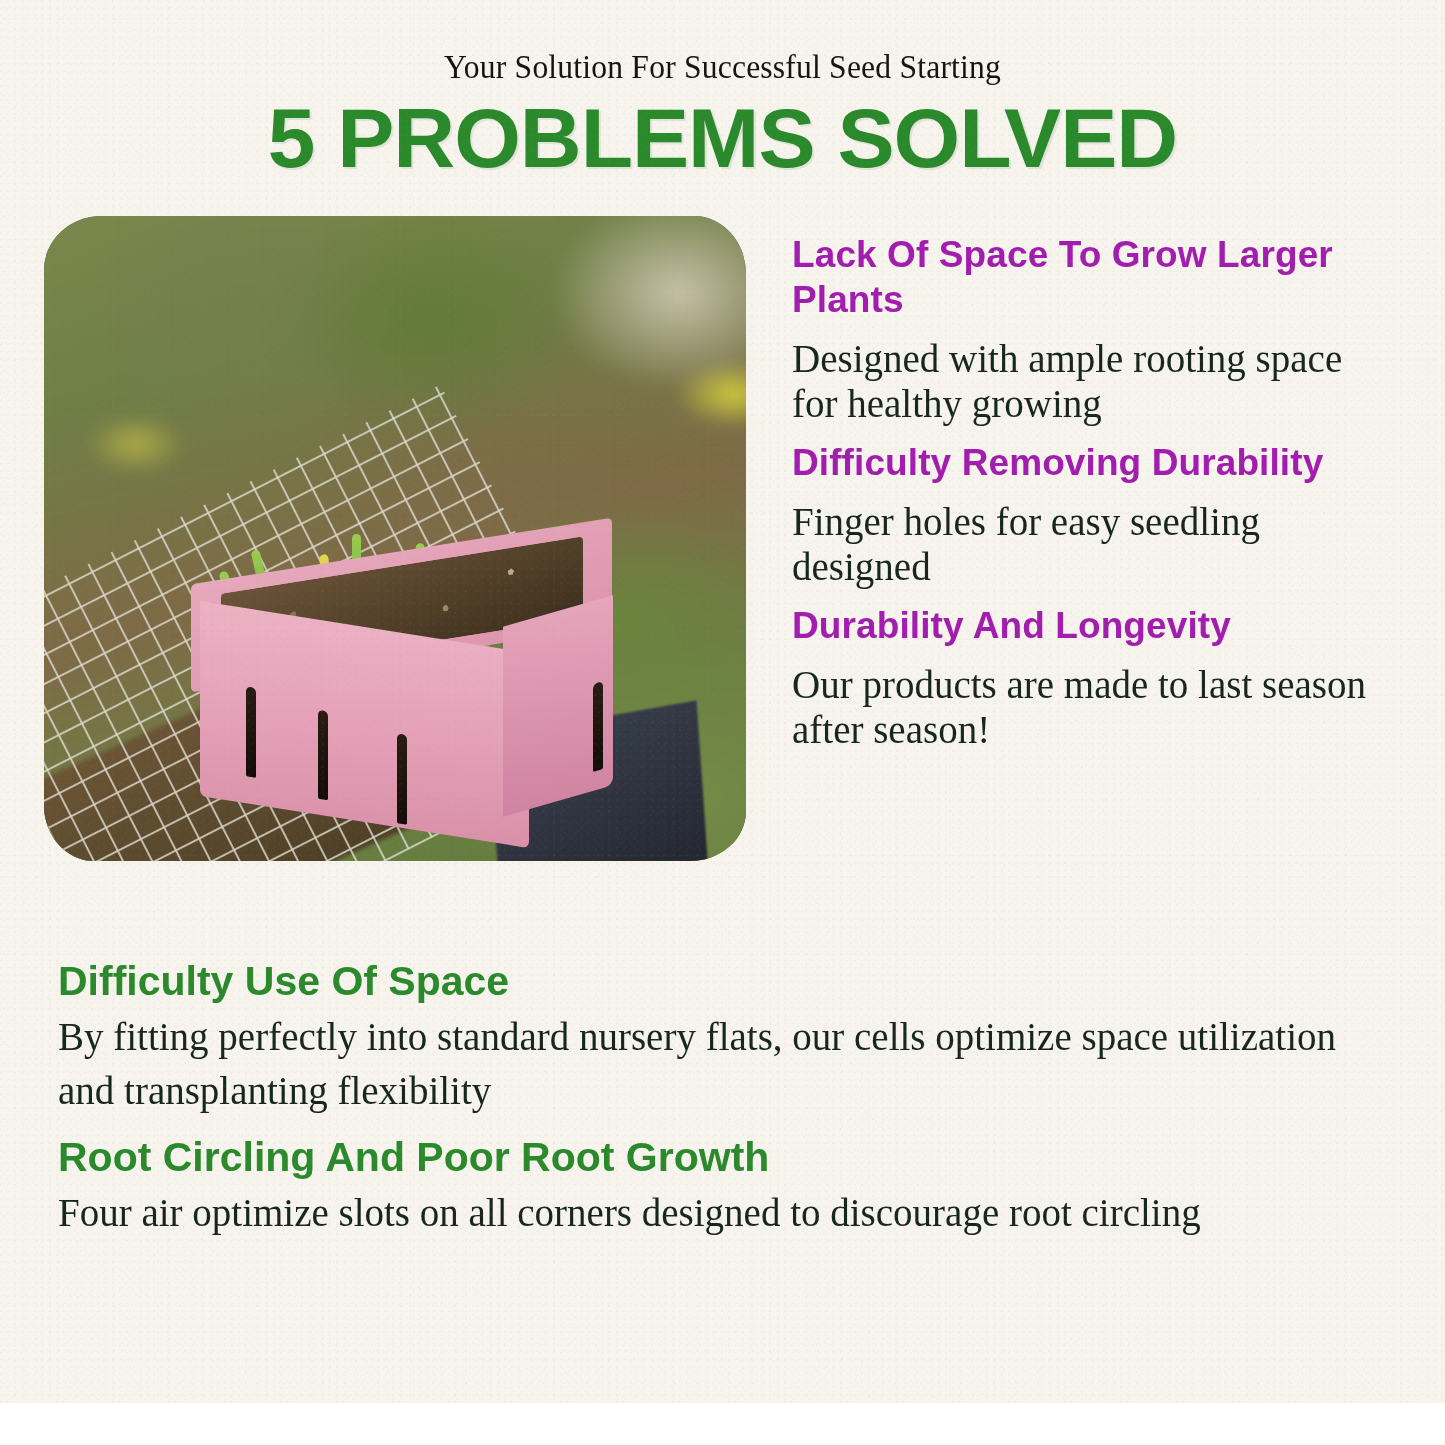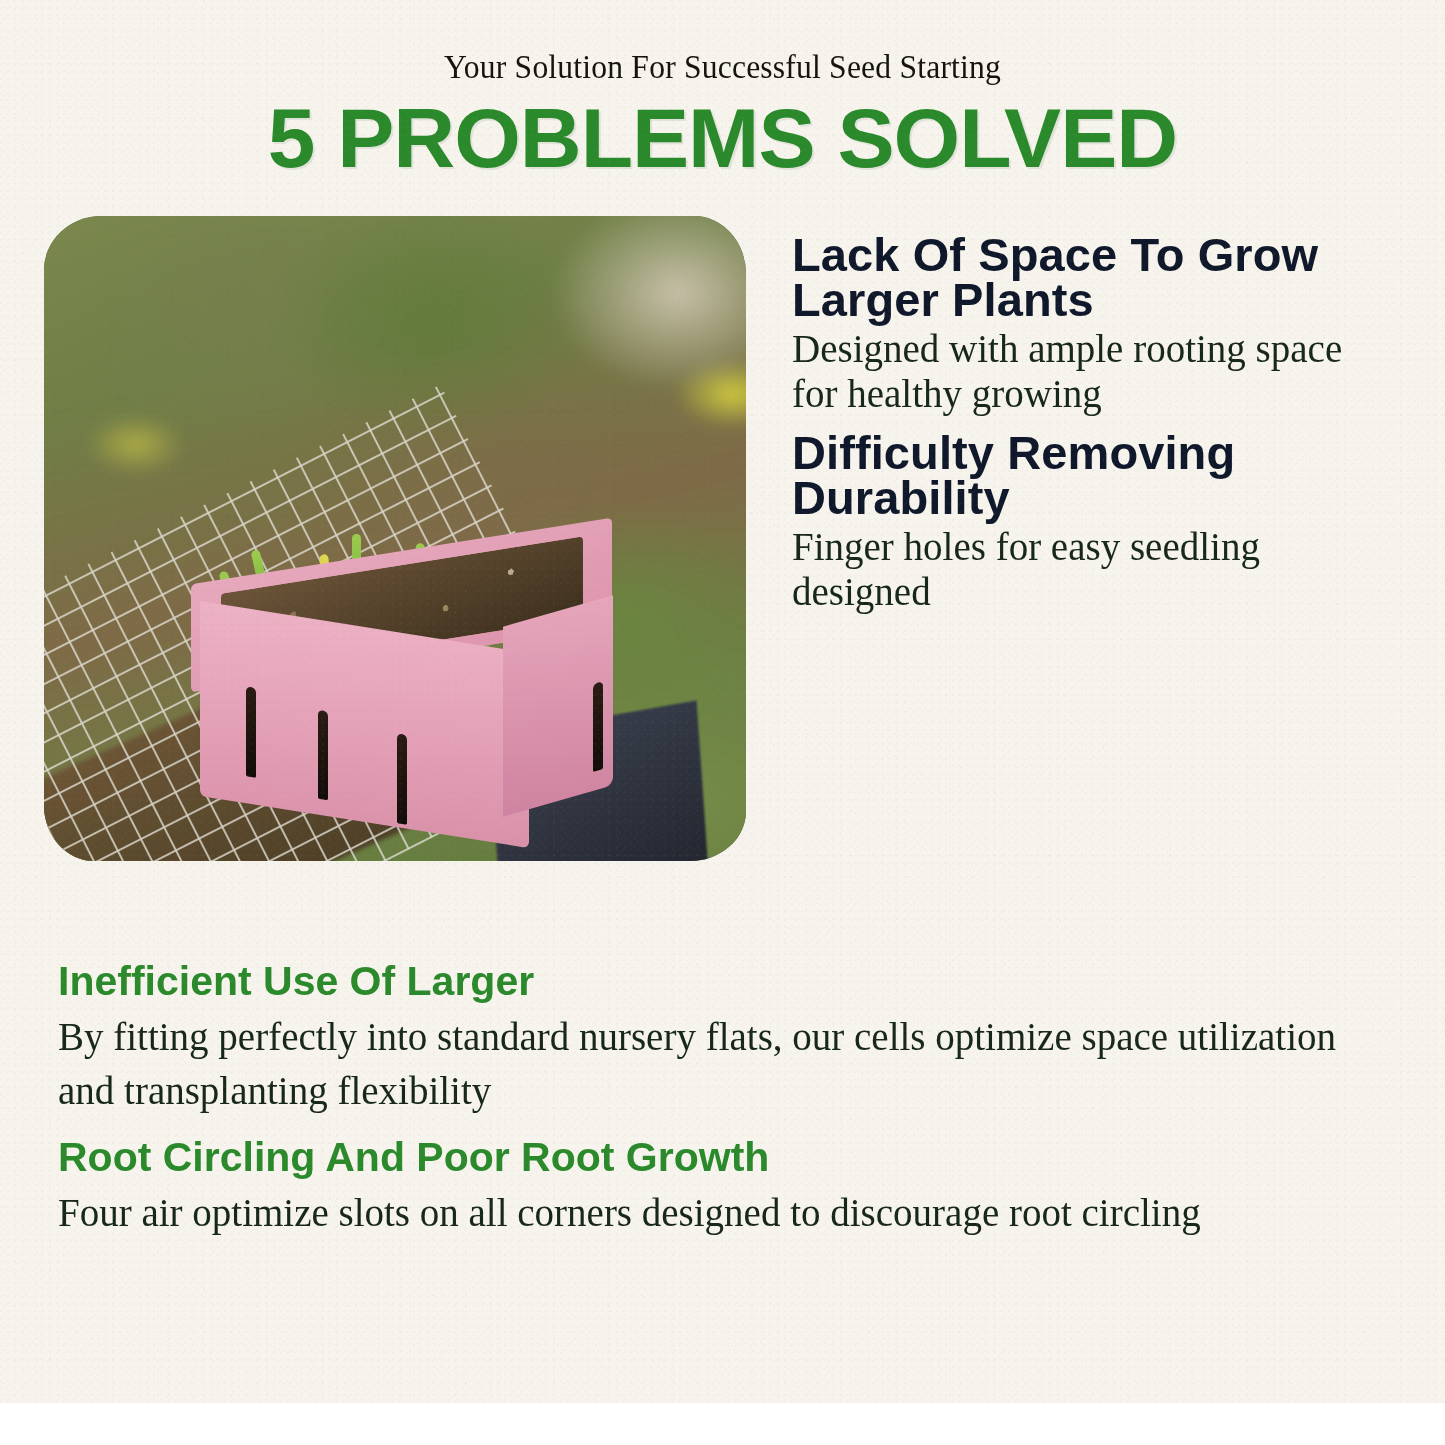--- a/index.html
+++ b/index.html
@@ -193,31 +193,31 @@
 
   
   .col-right{
     position:absolute;
     left:792px; top:232px;
     width:600px;
   }
   .r-head{
     font-family:"Liberation Sans", sans-serif;
     font-weight:700;
-    font-size:47px;
+    font-size:37px;
     line-height:45px;
-    color:#0f172a;
+    color:#a21caf;
     letter-spacing:.1px;
   }
   .r-body{
     font-family:"Liberation Serif", serif;
     font-size:39px;
     line-height:45px;
     color:#17261b;
-    margin-top:4px;
+    margin-top:14px;
   }
   .r-item + .r-item{ margin-top:14px; }
 
   
   .col-bottom{
     position:absolute;
     left:58px; top:958px;
     width:1330px;
   }
   .b-head{
@@ -286,27 +286,31 @@
     <div class="r-item">
       <div class="r-head">Lack Of Space To Grow Larger Plants</div>
       <div class="r-body">Designed with ample rooting space for healthy growing</div>
     </div>
 
     <div class="r-item">
       <div class="r-head">Difficulty Removing Durability</div>
       <div class="r-body">Finger holes for easy seedling designed</div>
     </div>
 
+    <div class="r-item">
+      <div class="r-head">Durability And Longevity</div>
+      <div class="r-body">Our products are made to last season after season!</div>
+    </div>
 
   </div>
 
   <div class="col-bottom">
 
     <div class="b-item">
-      <div class="b-head">Inefficient Use Of Larger</div>
+      <div class="b-head">Difficulty Use Of Space</div>
       <div class="b-body">By fitting perfectly into standard nursery flats, our cells optimize space utilization and transplanting flexibility</div>
     </div>
 
     <div class="b-item">
       <div class="b-head">Root Circling And Poor Root Growth</div>
       <div class="b-body">Four air optimize slots on all corners designed to discourage root circling</div>
     </div>
 
   </div>
 

